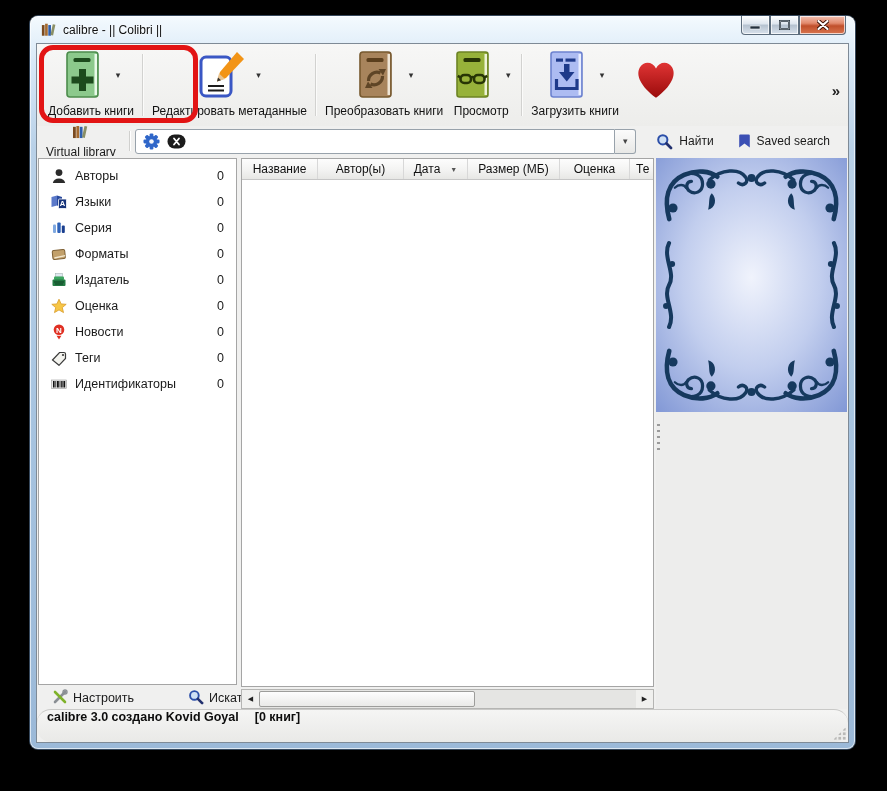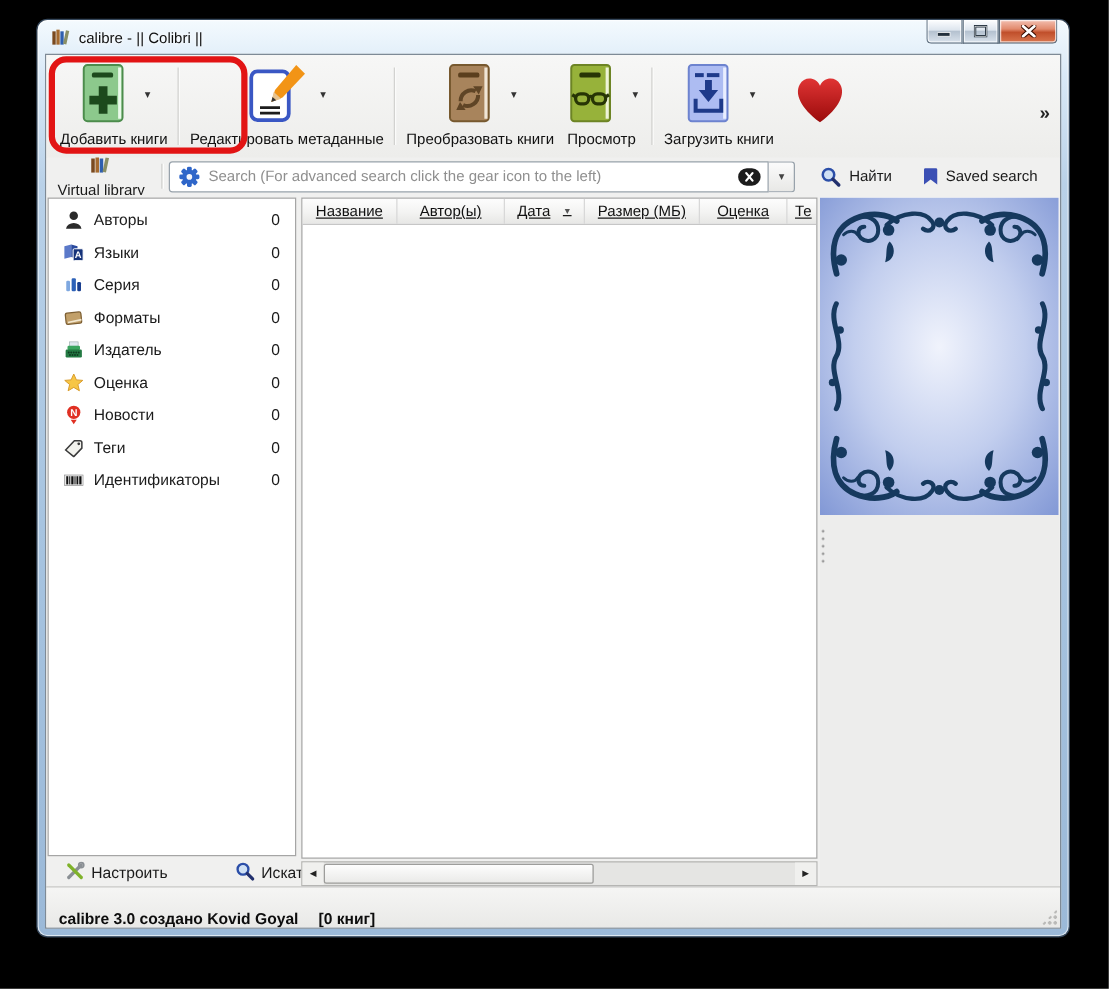--- a/index.html
+++ b/index.html
@@ -77,41 +77,41 @@
   
   .main{ flex:1; display:flex; padding:2px 1px 0 1px; background:#f0f0ef; min-height:0; }
   .left-col{ width:201px; flex:0 0 201px; display:flex; flex-direction:column; min-height:0; }
   .tagbrowser{ flex:1; background:#fff; border:1px solid #a5a5a5; margin-right:2px; padding-top:4px; overflow:hidden; }
   .tb-row{ display:flex; align-items:center; gap:8px; padding:5px 10px 5px 12px; font-size:12.5px; }
   .tb-count{ margin-left:auto; padding-right:2px; }
   .left-buttons{ height:24px; flex:0 0 24px; display:flex; align-items:center; padding-left:8px; }
   .flat-btn{ display:flex; align-items:flex-end; gap:5px; font-size:12.5px; padding:2px 6px; }
   .flat-btn.iskat{ margin-left:42px; }
   .mid-col{ width:413px; flex:0 0 413px; display:flex; flex-direction:column; margin-left:2px; min-height:0; }
-  .book-table{ flex:1; background:#fff; border:1px solid #a5a5a5; overflow:hidden; display:flex; flex-direction:column;text-decoration:underline; }
+  .book-table{ flex:1; background:#fff; border:1px solid #a5a5a5; overflow:hidden; display:flex; flex-direction:column; }
   .thead{ display:flex; height:21px; flex:0 0 21px; background:linear-gradient(#fdfdfd,#f3f3f2 55%,#e7e7e5); border-bottom:1px solid #c6c6c6; }
   .th{ display:flex; align-items:center; justify-content:center; border-right:1px solid #d8d8d8; font-size:12px; color:#111; white-space:nowrap; overflow:hidden; }
   .th:last-child{ border-right:none; justify-content:flex-start; padding-left:6px; }
   .sort-glyph{ font-size:7px; color:#555; margin-left:10px; }
   .hscroll{ height:20px; flex:0 0 20px; margin-top:2px; display:flex; align-items:stretch; border:1px solid #b5b5b3; background:#e5e5e3; }
   .scroll-arrow{ width:17px; display:flex; align-items:center; justify-content:center; font-size:7px; color:#222; background:#f0f0ee; }
   .scroll-thumb{ width:216px; background:linear-gradient(#fdfdfd,#eaeae8); border:1px solid #9d9d9b; border-radius:2px; margin:1px 0; }
   .scroll-track{ flex:1; }
   .right-col{ flex:1; margin-left:2px; display:flex; flex-direction:column; min-height:0; background:#ededec; }
   .cover-box{ height:254px; flex:0 0 254px; background:#fff; }
   .cover-box svg{ display:block; }
   .details-area{ flex:1; position:relative; background:#ededec; }
   .splitter-dots{ position:absolute; left:1px; top:10px; width:3px; height:30px;
     background-image:radial-gradient(circle, #9a9a9a 34%, transparent 36%);
     background-size:3px 6px; background-repeat:repeat-y; }
   
   .statusbar{
     height:33px; flex:0 0 33px; border-top:1px solid #c9c9c7;
     background:linear-gradient(#f5f5f4,#e9e9e7);
-    display:flex; align-items:flex-end; padding:0 24px 0 10px; position:relative;
+    display:flex; align-items:flex-start; padding:0 24px 0 10px; position:relative;border-radius:14px;
   }
   .status-left{ display:flex; align-items:baseline; gap:16px; font-weight:bold; font-size:12.5px; color:#0d0d0d; }
   .status-right{ margin-left:auto; display:flex; align-items:center; gap:26px; }
   .status-btn{ display:flex; align-items:center; gap:6px; font-weight:bold; font-size:12.5px; }
   .resize-grip{ position:absolute; right:2px; bottom:2px; width:13px; height:13px;
     background-image:radial-gradient(circle,#b9b9b7 40%,transparent 42%);
     background-size:4.5px 4.5px; clip-path:polygon(100% 0,100% 100%,0 100%); }
   .icon{ display:inline-flex; flex:none; }
 </style>
 </head>
@@ -310,21 +310,20 @@
               <g fill="#2f66c9">
                 <rect x="7" y="0.5" width="4" height="17" rx="1.2"></rect>
                 <rect x="0.5" y="7" width="17" height="4" rx="1.2"></rect>
                 <rect x="7" y="0.5" width="4" height="17" rx="1.2" transform="rotate(45 9 9)"></rect>
                 <rect x="7" y="0.5" width="4" height="17" rx="1.2" transform="rotate(-45 9 9)"></rect>
                 <circle cx="9" cy="9" r="6"></circle>
               </g>
               <circle cx="9" cy="9" r="2.4" fill="#f4f6fb"></circle>
             </svg>
           </span>
-          <input type="text" placeholder="Search (For advanced search click the gear icon to the left)" style="">
           <span class="icon">
             <svg width="19" height="15" viewBox="0 0 19 15">
               <rect x="0.5" y="0.5" width="18" height="14" rx="7" fill="#1c1c1c"></rect>
               <path d="M7 4.5 L12 10.5 M12 4.5 L7 10.5" stroke="#fff" stroke-width="1.8" stroke-linecap="round"></path>
             </svg>
           </span>
         </div>
         <div class="search-dd">▾</div>
       </div>
       <div class="find-btn">

